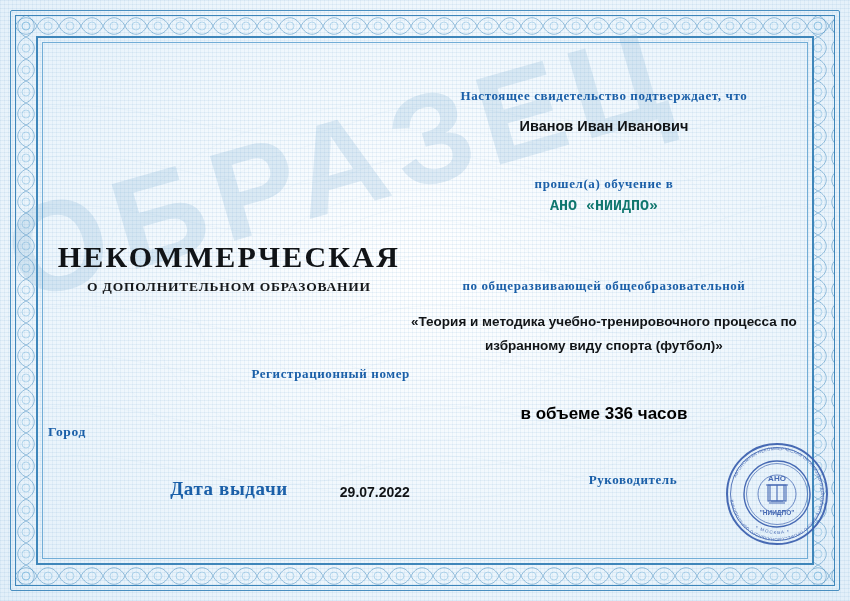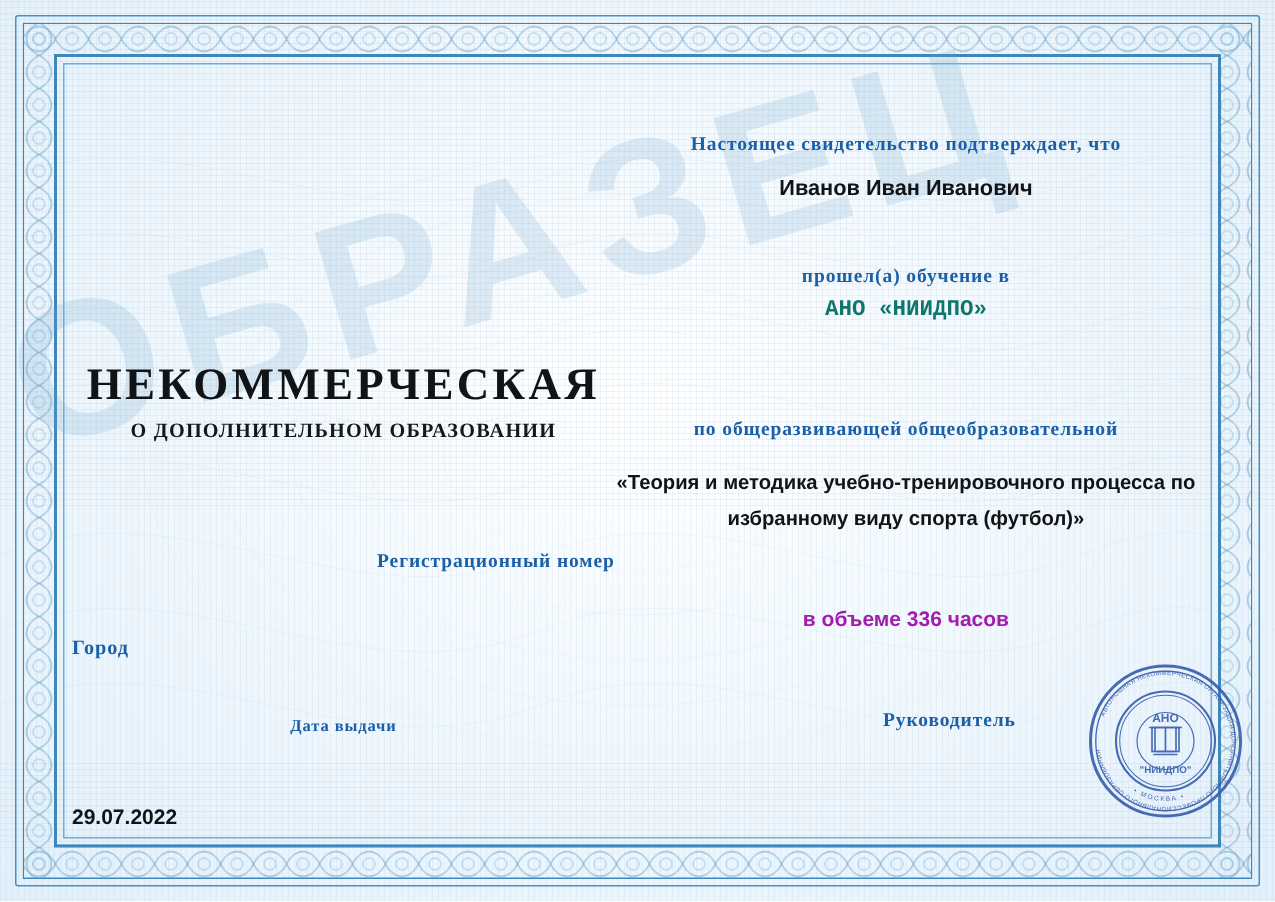--- a/index.html
+++ b/index.html
@@ -154,31 +154,31 @@
     letter-spacing: 0.6px;
     color: #1a5fa8;
   }
   .label-date {
     position: absolute;
     top: 430px;
     left: 0;
     right: 0;
     text-align: center;
     font-family: "Liberation Serif", serif;
-    font-size: 11px;
+    font-size: 19px;
     font-weight: 700;
     letter-spacing: 0.6px;
     color: #1a5fa8;
   }
   .value-date {
     position: absolute;
-    top: 488px;
-    left: 0;
-    right: 0;
-    text-align: left;
+    top: 436px;
+    left: 0;
+    right: 0;
+    text-align: right;
     font-family: "Liberation Sans", sans-serif;
     font-size: 14px;
     font-weight: 700;
     color: #111417;
   }
 
   
   .r-line {
     position: absolute;
     left: 0;
@@ -206,23 +206,23 @@
   }
   .black-prog {
     font-family: "Liberation Sans", sans-serif;
     font-size: 13.5px;
     font-weight: 700;
     color: #111417;
     line-height: 1.75;
   }
   .black-hours {
     font-family: "Liberation Sans", sans-serif;
-    font-size: 14px;
-    font-weight: 700;
-    color: #a21caf;
+    font-size: 17px;
+    font-weight: 700;
+    color: #000000;
   }
   .pos-confirm  { top: 40px; }
   .pos-name     { top: 70px; }
   .pos-studied  { top: 128px; }
   .pos-org      { top: 150px; }
   .pos-progtitle{ top: 228px; line-height: 1.55; }
   .pos-progname { top: 262px; }
   .pos-hours    { top: 356px; }
   .pos-head     { top: 424px; text-align: center; padding-left: 58px; }
 

